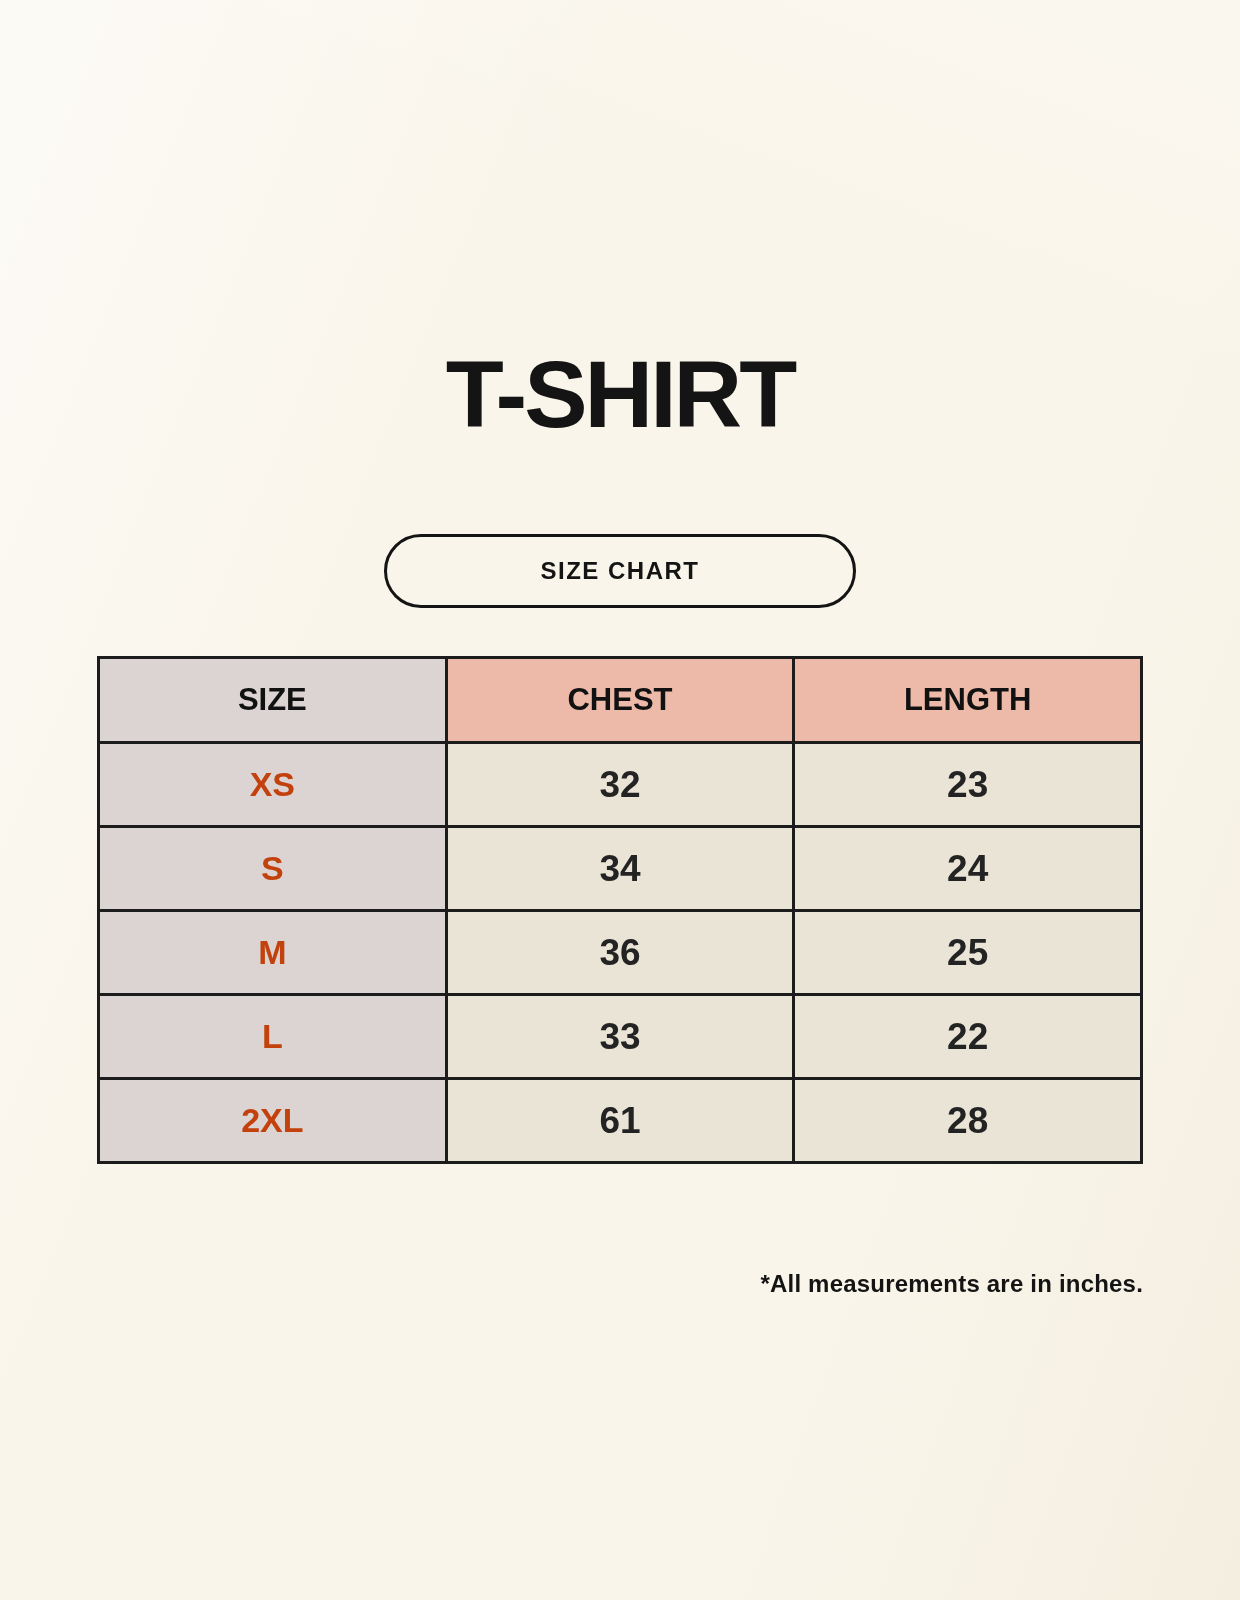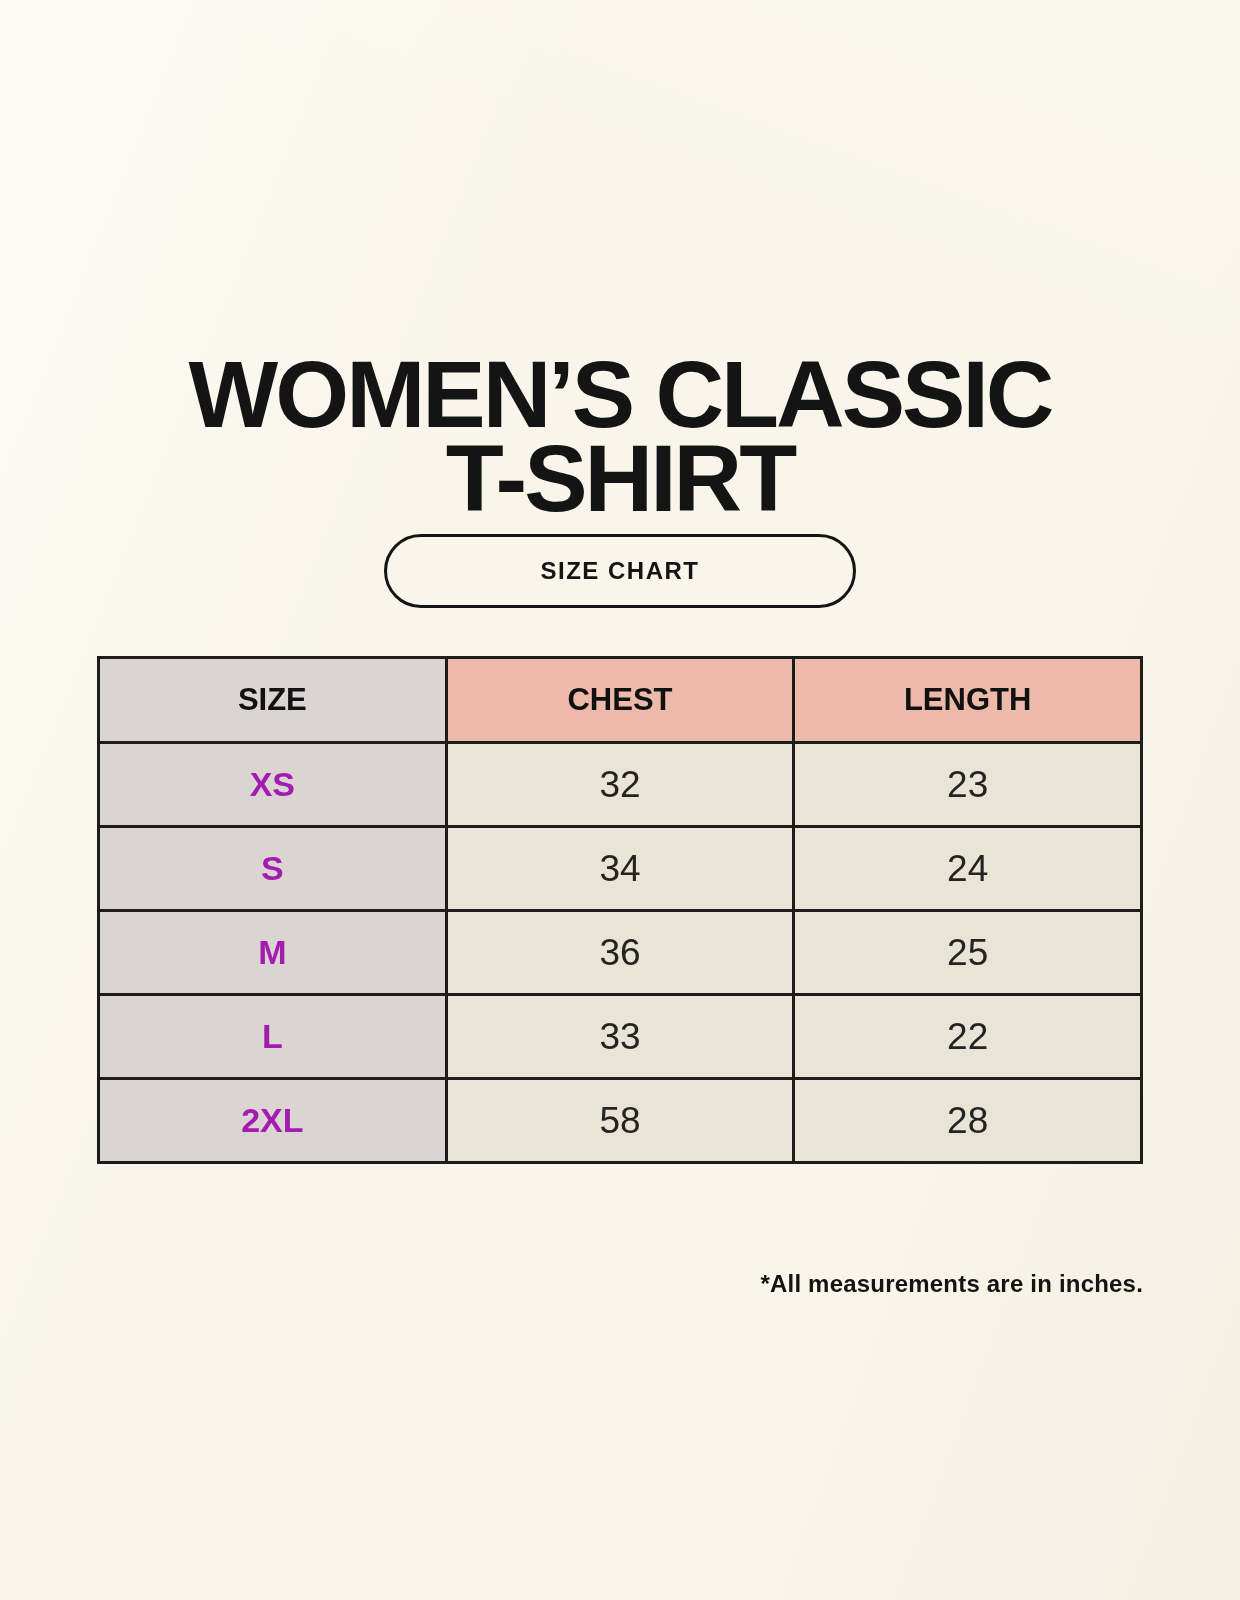--- a/index.html
+++ b/index.html
@@ -80,46 +80,45 @@
     color: #111;
   }
   .size-chart thead th.size-col {
     background: var(--size-column, #dbd4d2);
   }
   .size-chart tbody th {
     height: 84px;
     font-size: 34px;
     font-weight: bold;
     background: var(--size-column, #dbd4d2);
-    color: #a21caf;
+    color: #c2410c;
   }
   .size-chart tbody td {
     background: var(--data-cell, #eae4d6);
     font-size: 37px;
-    font-weight: normal;
+    font-weight: bold;
     color: #232323;
   }
 
   .footnote {
     position: absolute;
     top: 1270px;
     right: 97px;
     font-size: 24px;
     font-weight: bold;
     letter-spacing: 0.2px;
     color: #141414;
   }
 </style>
 </head>
 <body>
 
 <div class="sheen"></div>
 
 <h1 class="title">
-  <span>WOMEN’S CLASSIC</span>
   <span>T-SHIRT</span>
 </h1>
 
 <div class="pill">
   <span class="pill-label">SIZE CHART</span>
 </div>
 
 <table class="size-chart">
   <thead>
     <tr>
@@ -144,19 +143,19 @@
       <td>36</td>
       <td>25</td>
     </tr>
     <tr>
       <th>L</th>
       <td>33</td>
       <td>22</td>
     </tr>
     <tr>
       <th>2XL</th>
-      <td>58</td>
+      <td>61</td>
       <td>28</td>
     </tr>
   </tbody>
 </table>
 
 <div class="footnote">*All measurements are in inches.</div>
 
 </body></html>

